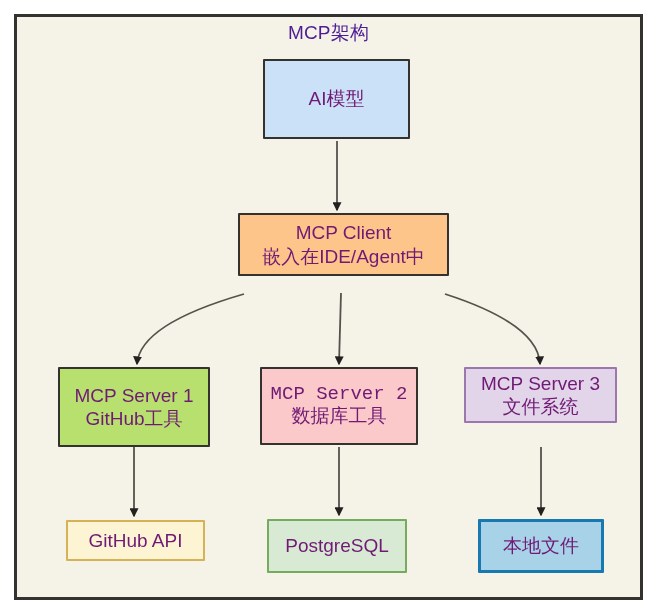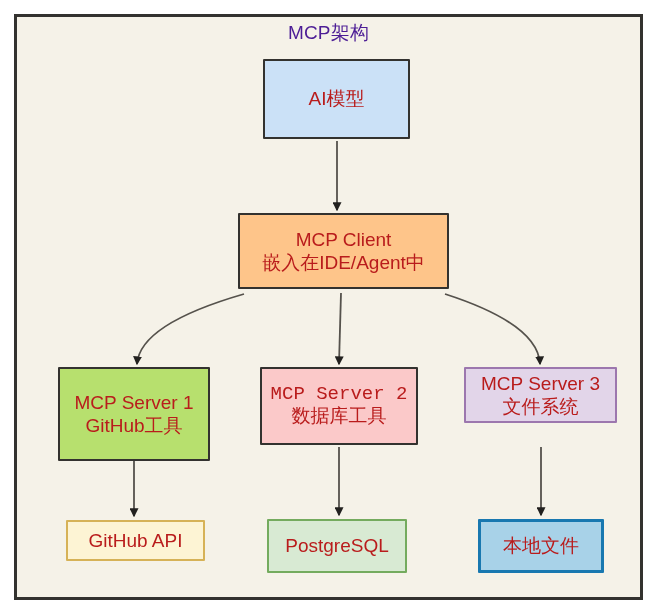--- a/index.html
+++ b/index.html
@@ -40,25 +40,25 @@
     box-sizing: border-box;
     border: 2px solid #33322f;
     border-radius: 1px;
     display: flex;
     flex-direction: column;
     align-items: center;
     justify-content: center;
     text-align: center;
     font-size: 19px;
     line-height: 1.22;
-    color: #b91c1c;
+    color: #701a75;
   } 
   .node-ai        { left: 263px; top:  59px; width: 147px; height: 80px; }
-  .node-client    { left: 238px; top: 213px; width: 211px; height: 76px; }
-  .node-server1   { left:  58px; top: 367px; width: 152px; height: 94px; }
+  .node-client    { left: 238px; top: 213px; width: 211px; height: 63px; }
+  .node-server1   { left:  58px; top: 367px; width: 152px; height: 80px; }
   .node-server2   { left: 260px; top: 367px; width: 158px; height: 78px; font-family: Liberation Mono, monospace; }
   .node-server3   { left: 464px; top: 367px; width: 153px; height: 56px; }
   .node-github    { left:  66px; top: 520px; width: 139px; height: 41px; }
   .node-postgres  { left: 267px; top: 519px; width: 140px; height: 54px; }
   .node-local     { left: 478px; top: 519px; width: 126px; height: 54px; border-width: 3px; }
   .arrows {
     position: absolute;
     left: 0;
     top: 0;
     width: 657px;

